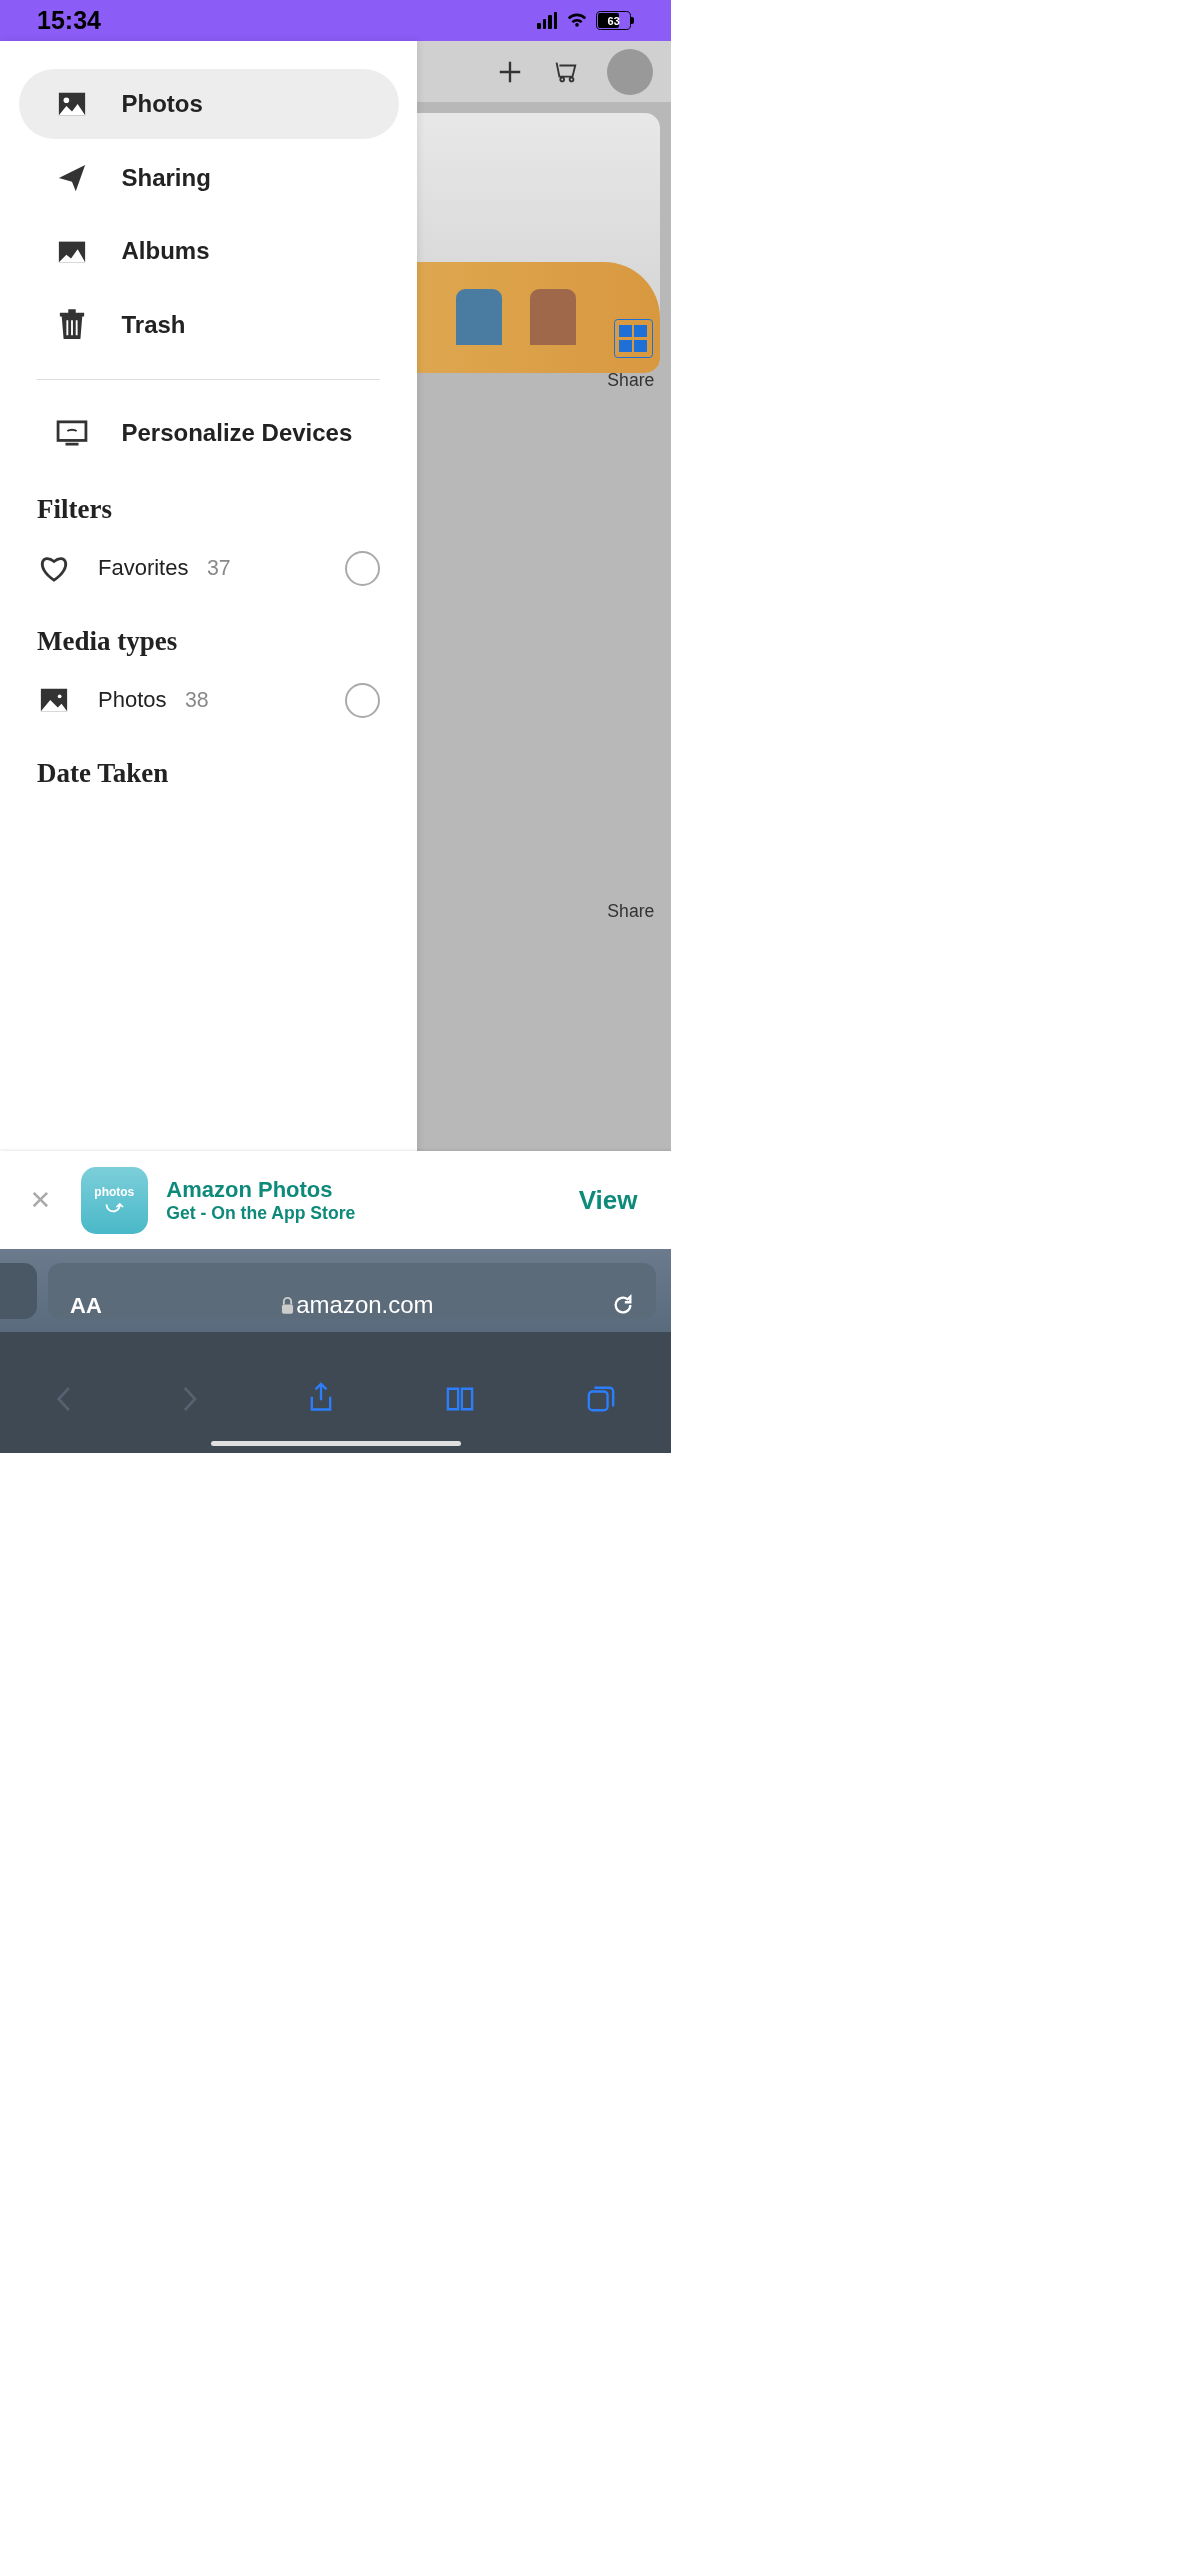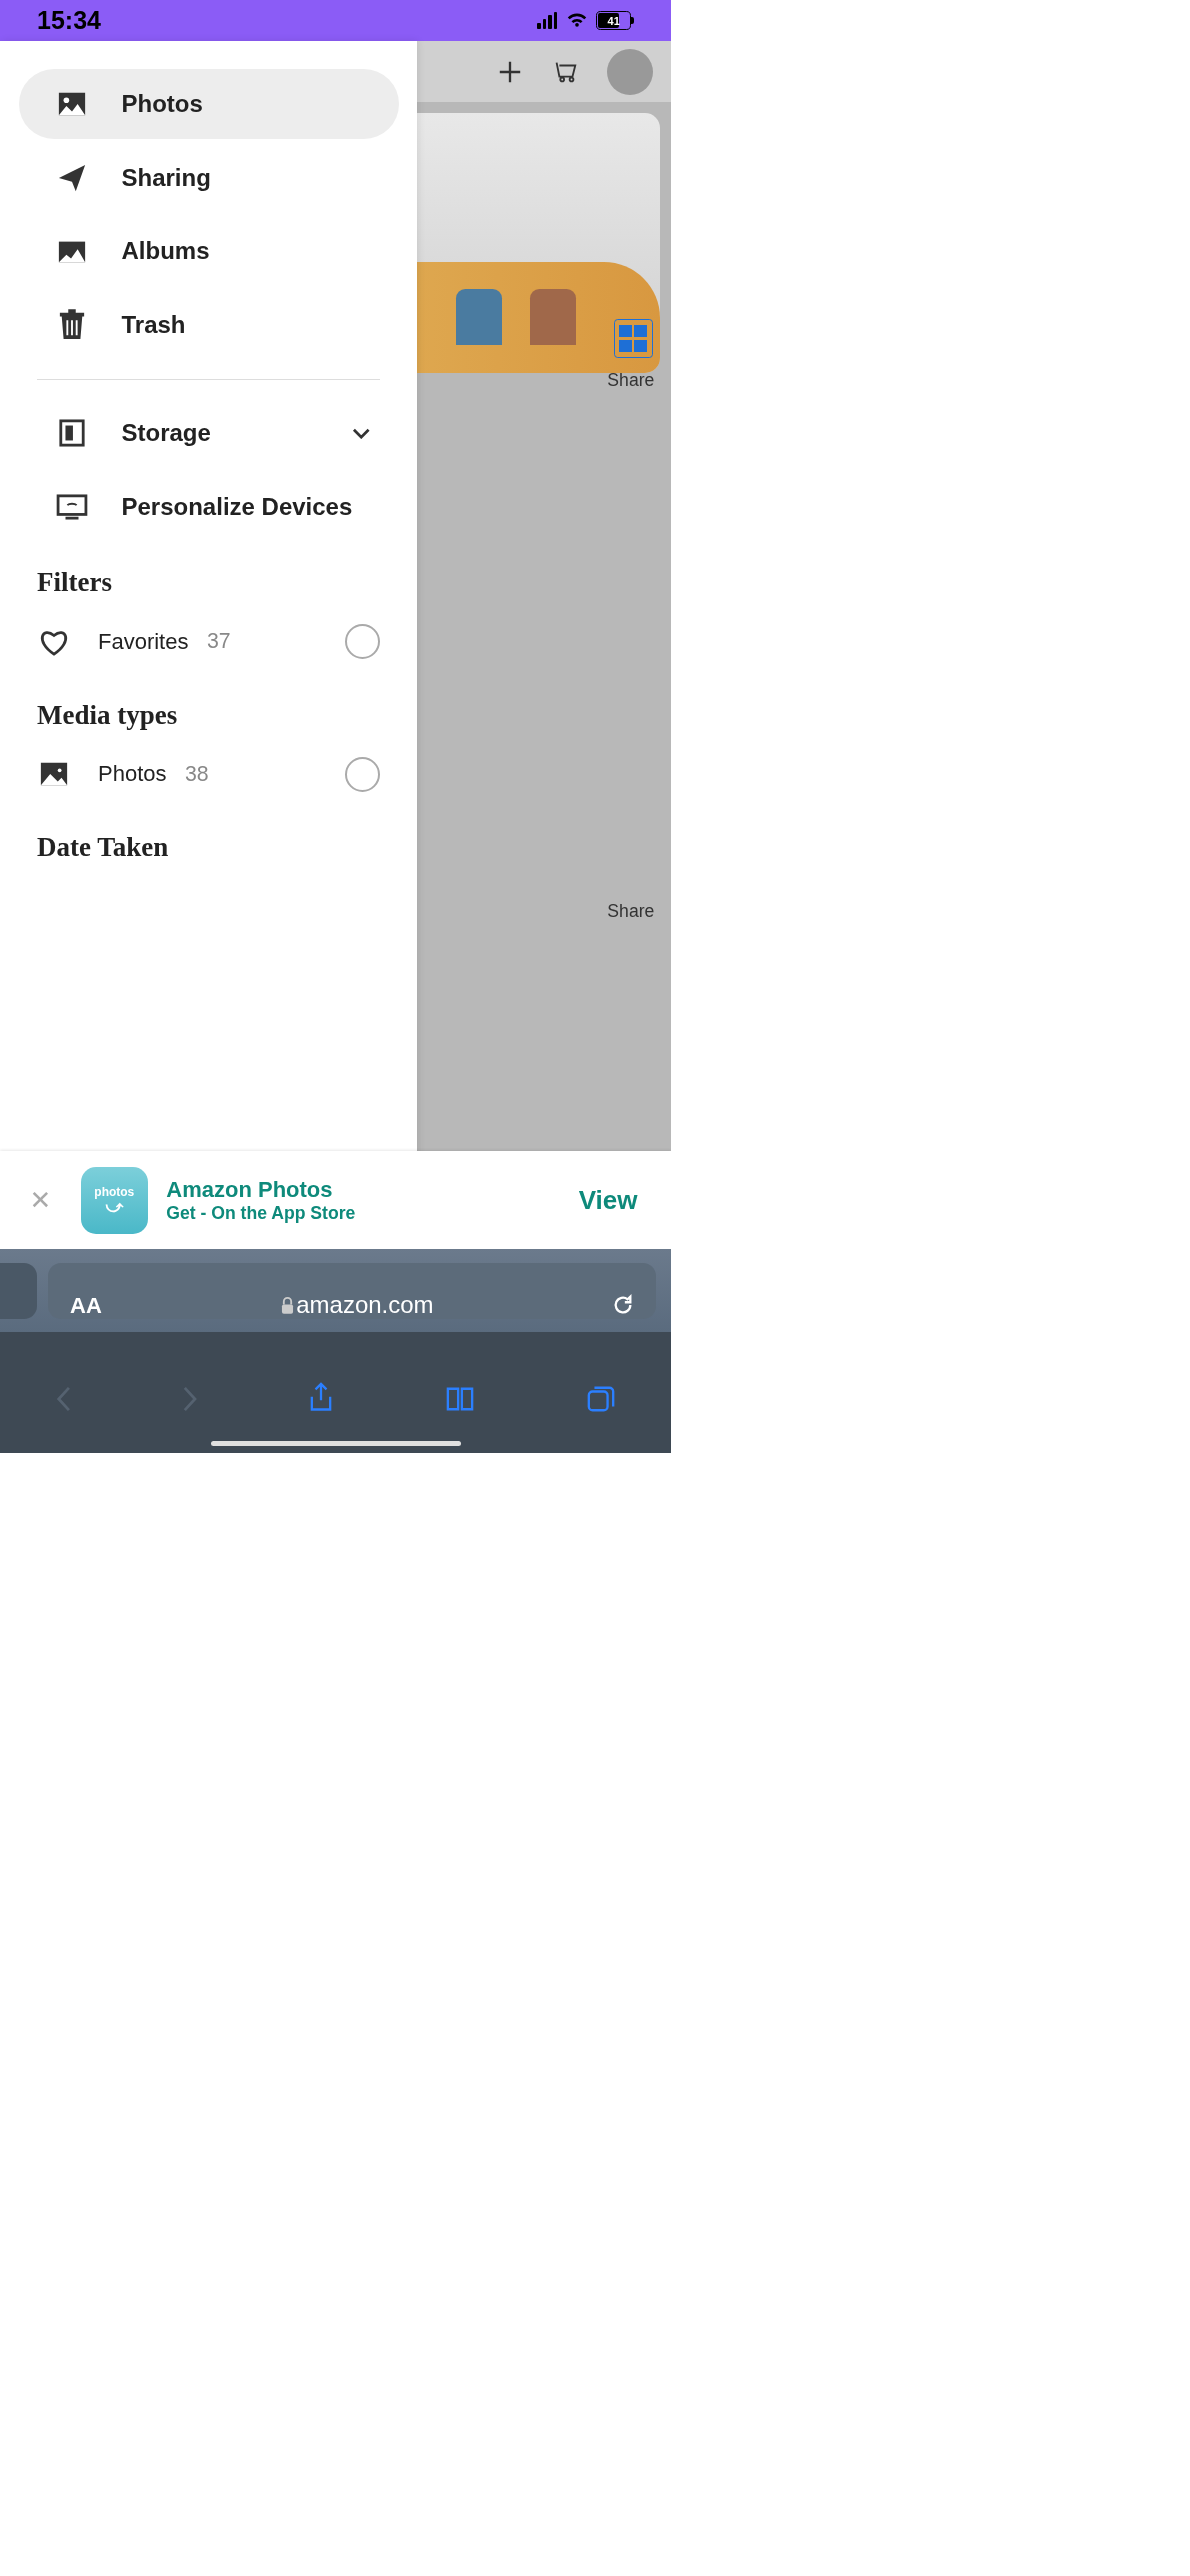--- a/index.html
+++ b/index.html
@@ -376,21 +376,21 @@
       <div class="signal-bar" style="height:17.6px"></div>
     </div>
     <div class="wifi-icon">
       <svg width="24" height="18.5" viewBox="0 0 26 20">
           <path d="M13 17a2 2 0 110-4 2 2 0 010 4zm-6-6a8.5 8.5 0 0112 0l-2 2a5.7 5.7 0 00-8 0zm-4-4a14 14 0 0120 0l-2 2a11.3 11.3 0 00-16 0z" fill="#000"></path>
         </svg>
     </div>
     <div class="battery">
       <div class="battery-body">
         <div class="battery-fill"></div>
-        <span class="battery-text">41</span>
+        <span class="battery-text">63</span>
       </div>
       <div class="battery-tip"></div>
     </div>
   </div>
 </div>
 
 <div class="background-content">
   <div class="bg-header">
     <svg width="26" height="26" viewBox="0 0 28 28">
         <path d="M14 3v22M3 14h22" stroke="#333" stroke-width="2.5" fill="none"></path>
@@ -450,34 +450,20 @@
           <path d="M10 12v16M15 12v16M20 12v16" stroke="#fff" stroke-width="2"></path>
         </svg>
     </span>
     <span class="nav-label">Trash</span>
   </div>
 
   <div class="divider"></div>
 
   <div class="nav-item">
     <span class="nav-icon">
-      <svg width="28" height="28" viewBox="0 0 30 30">
-          <rect x="3" y="2" width="24" height="26" fill="none" stroke="#333" stroke-width="3"></rect>
-          <rect x="8" y="7" width="8" height="16" fill="#333"></rect>
-        </svg>
-    </span>
-    <span class="nav-label">Storage</span>
-    <span class="nav-chevron">
-      <svg width="18.5" height="11" viewBox="0 0 20 12">
-          <path d="M2 2l8 8 8-8" stroke="#333" stroke-width="3" fill="none"></path>
-        </svg>
-    </span>
-  </div>
-  <div class="nav-item">
-    <span class="nav-icon">
       <svg width="32" height="26" viewBox="0 0 34 28">
           <rect x="2" y="2" width="30" height="20" fill="none" stroke="#333" stroke-width="3"></rect>
           <path d="M10 26h14" stroke="#333" stroke-width="3"></path>
           <path d="M12 12c2-2 8-2 10 0" stroke="#333" stroke-width="2" fill="none"></path>
         </svg>
     </span>
     <span class="nav-label">Personalize Devices</span>
   </div>
 
   <div class="section-title">Filters</div>

